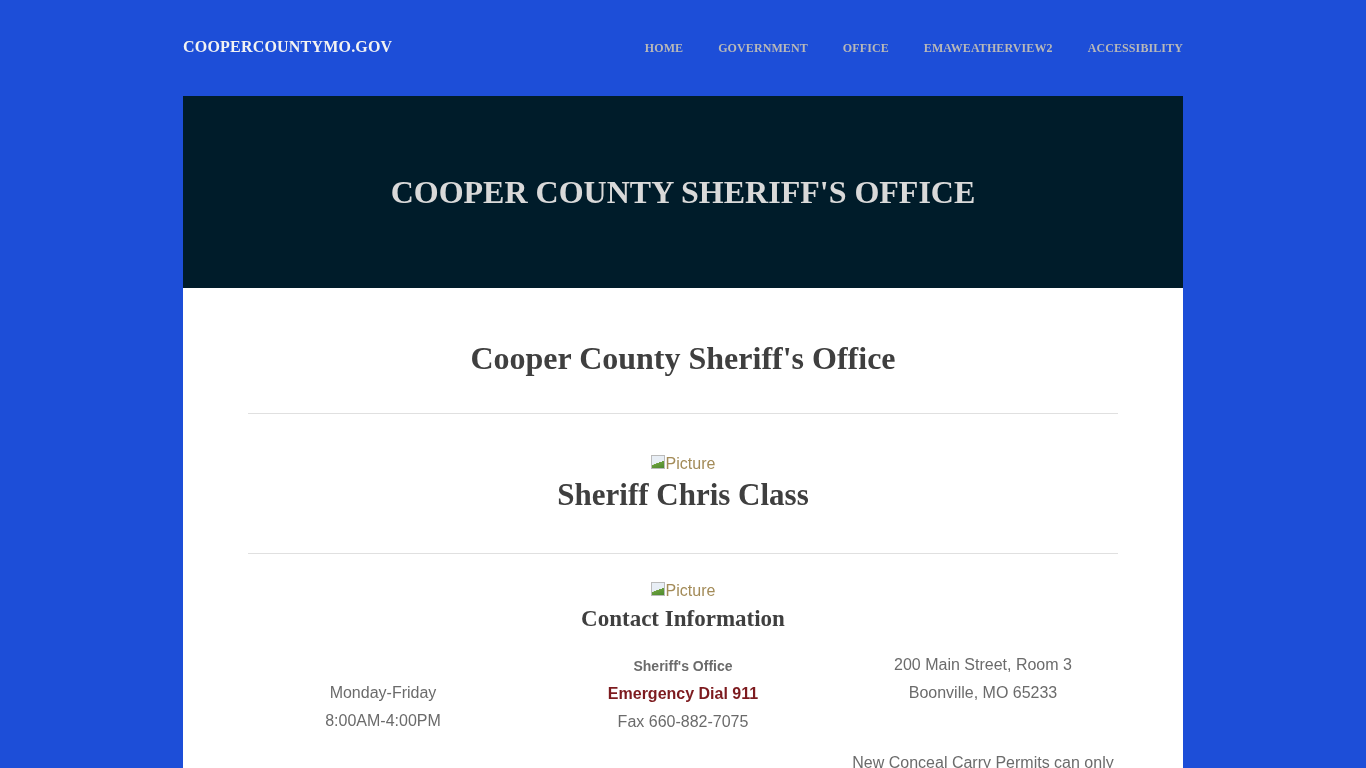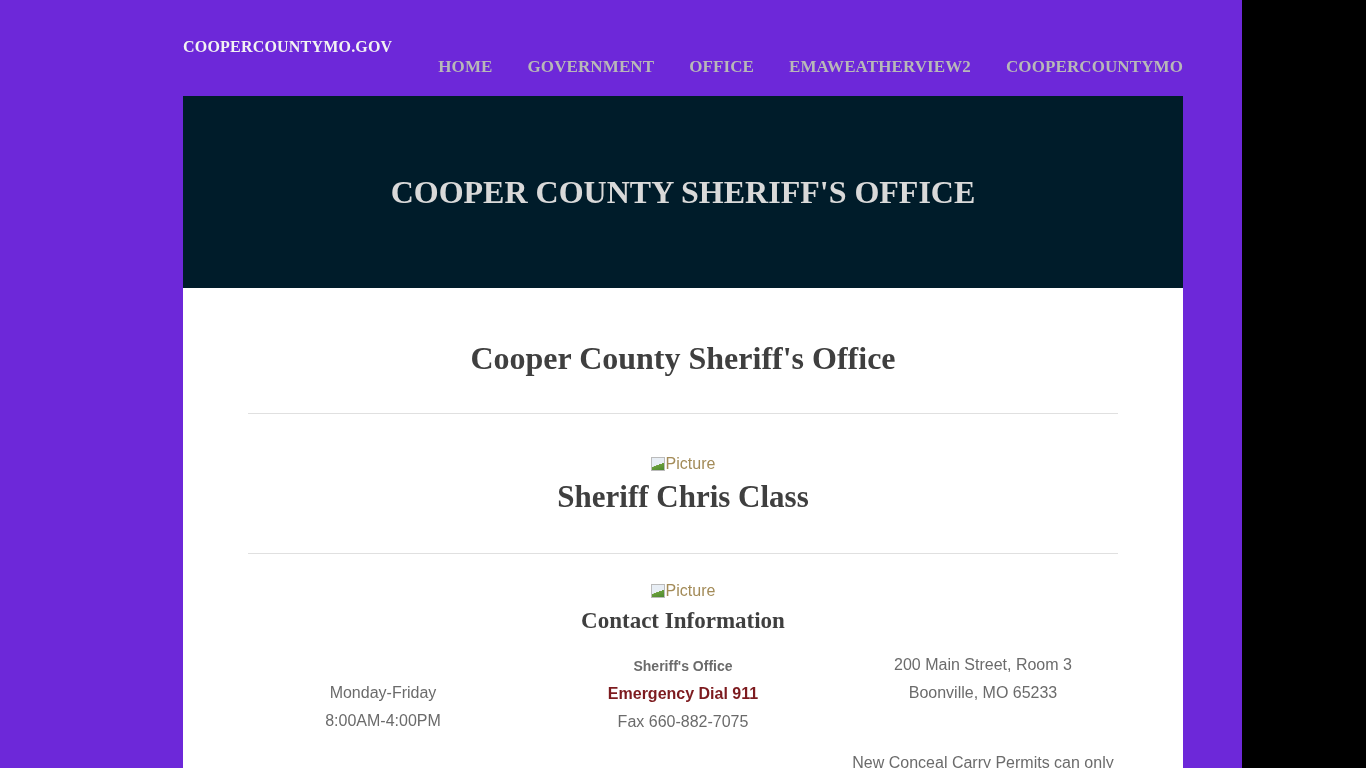--- a/index.html
+++ b/index.html
@@ -5,23 +5,23 @@
   html, body {
     margin: 0;
     padding: 0;
     background: #000000;
     width: 1366px;
     height: 768px;
     overflow: hidden;
   }
   .page {
     position: relative;
-    width: 1242px;
+    width: 1366px;
     height: 768px;
-    background: #6d28d9;
+    background: #1d4ed8;
   }
   .topbar {
     position: absolute;
     left: 183px;
     top: 0;
     width: 1000px;
     height: 96px;
   }
   .logo {
     position: absolute;
@@ -37,26 +37,25 @@
   .nav {
     position: absolute;
     right: 0;
     top: 41px;
     display: flex;
     gap: 0;
   }
   .nav-item {
     font-family: "Liberation Serif", serif;
     font-weight: bold;
-    font-size: 17px;
+    font-size: 12px;
     color: #b8b8b8;
     text-decoration: none;
     margin-left: 35px;
     letter-spacing: 0.1px;
-    margin-top: 16px;
   }
   .banner {
     position: absolute;
     left: 183px;
     top: 96px;
     width: 1000px;
     height: 192px;
     background: #001c2a;
     display: flex;
     align-items: center;
@@ -92,21 +91,20 @@
   }
   .divider {
     position: absolute;
     left: 65px;
     width: 870px;
     height: 0;
     border-top: 1px solid #e0e0e0;
   }
   .pic {
     display: inline-flex;
-    align-items: center;
     font-family: "Liberation Sans", sans-serif;
     font-size: 16px;
     color: #a38b58;
     text-decoration: none;
   }
   .broken-icon {
     display: inline-block;
     width: 14px;
     height: 14px;
     margin-right: 1px;
@@ -140,21 +138,21 @@
 
 <div class="page">
 
   <div class="topbar">
     <a class="logo">COOPERCOUNTYMO.GOV</a>
     <nav class="nav">
       <a class="nav-item">HOME</a>
       <a class="nav-item">GOVERNMENT</a>
       <a class="nav-item">OFFICE</a>
       <a class="nav-item">EMAWEATHERVIEW2</a>
-      <a class="nav-item">COOPERCOUNTYMO</a>
+      <a class="nav-item">ACCESSIBILITY</a>
     </nav>
   </div>
 
   <div class="banner">
     <h1 class="banner-title">COOPER COUNTY SHERIFF'S OFFICE</h1>
   </div>
 
   <div class="content">
 
     <div class="inner" style="top:52px;">

